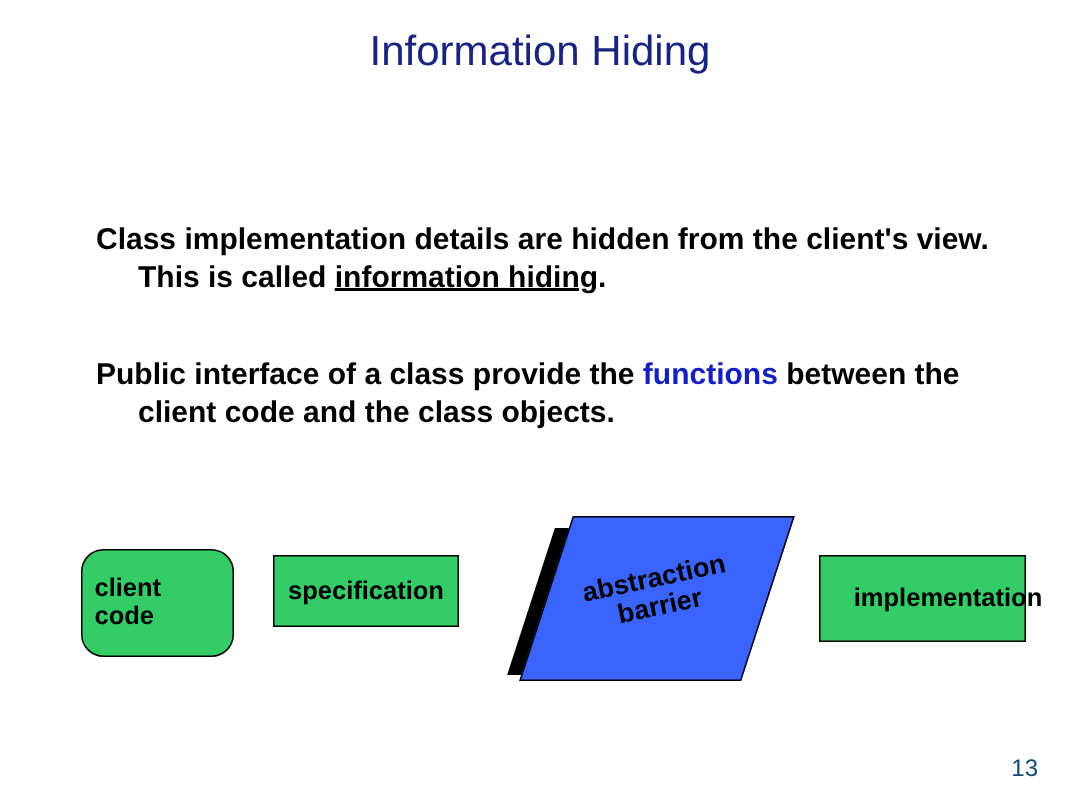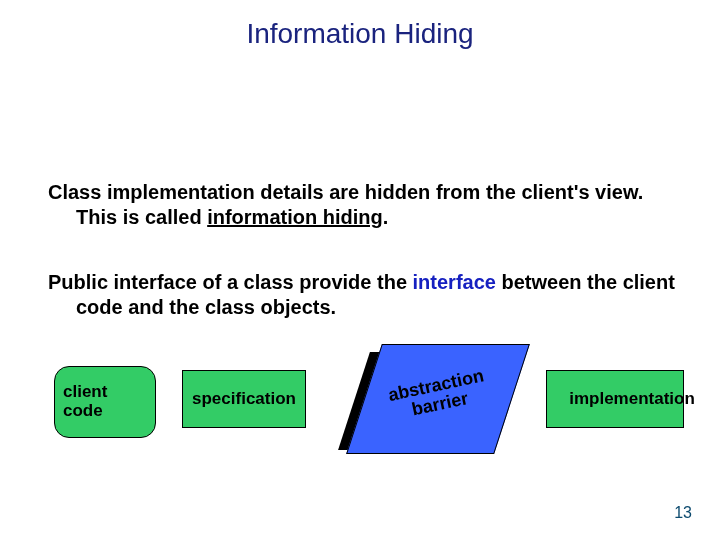--- a/index.html
+++ b/index.html
@@ -17,29 +17,28 @@
     position: absolute;
     top: 18px;
     left: 0;
     right: 0;
     text-align: center;
     font-size: 28px;
     color: #1a237e;
   }
   .bodytext {
     position: absolute;
-    left: 48px;
+    left: 64px;
     right: 40px;
     font-size: 20px;
     font-weight: bold;
     color: #000000;
     line-height: 1.25;
     padding-left: 0;
     text-indent: 0;
-    margin-top: 32px;
   }
   .bodytext .wrap { display:block; padding-left: 28px; text-indent: -28px; }
   #para1 { top: 148px; }
   #para2 { top: 238px; }
   .blue { color: #1620c0; }
   .underline { text-decoration: underline; }
 
   
   .diagram {
     position: absolute;
@@ -55,21 +54,21 @@
     display: flex;
     align-items: center;
     justify-content: center;
     text-align: center;
     font-size: 17px;
     font-weight: bold;
     line-height: 1.1;
     padding: 4px 6px;
   }
   #box-client { top: 18px; left: 0;   width: 102px; height: 72px; justify-content:flex-start; text-align:left; padding-left:8px;border-radius:15px;}
-  #box-spec   { top: 22px; left: 128px; width: 124px; height: 58px; }
+  #box-spec   { top: 22px; left: 128px; width: 124px; height: 48px; }
   #box-impl   { top: 22px; left: 492px; width: 138px; height: 58px; padding-left: 40px; }
 
   
   .sep {
     position: absolute;
     top: 4px;
     left: 300px;
     width: 32px;
     height: 98px;
     background: #000;
@@ -113,21 +112,21 @@
 <div class="title">Information Hiding</div>
 
 <div id="para1" class="bodytext">
   <span class="wrap">
     <span>Class implementation details are hidden from the client's view.  This is called </span><span class="underline">information hiding</span><span>.</span>
   </span>
 </div>
 
 <div id="para2" class="bodytext">
   <span class="wrap">
-    <span>Public interface of a class provide the </span><span class="blue">interface</span><span> between the client code and the class objects.</span>
+    <span>Public interface of a class provide the </span><span class="blue">functions</span><span> between the client code and the class objects.</span>
   </span>
 </div>
 
 <div class="diagram">
   <div id="box-client" class="rect">
     <span>client<br>code</span>
   </div>
   <div id="box-spec" class="rect">
     <span>specification</span>
   </div>

